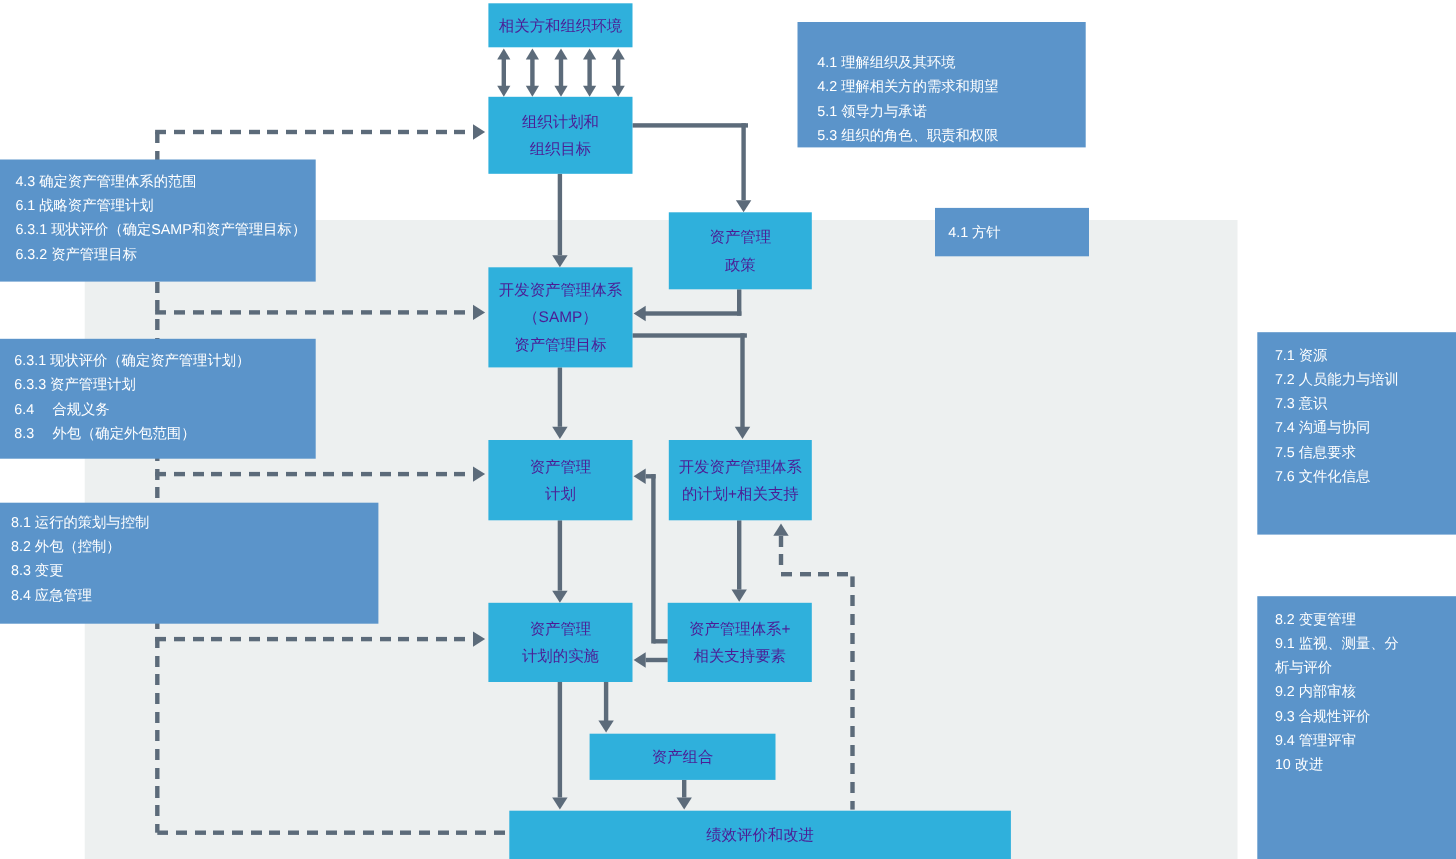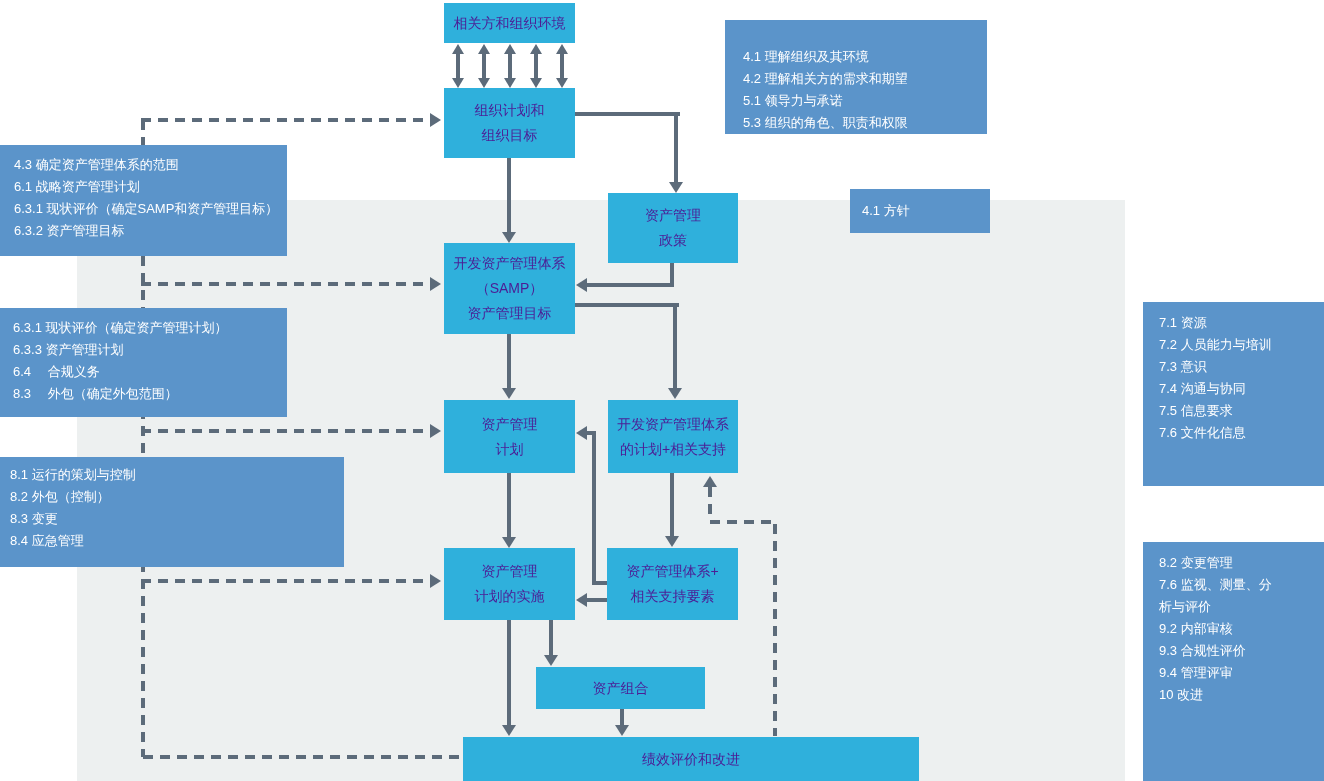--- a/index.html
+++ b/index.html
@@ -177,20 +177,20 @@
   <div class="ann" style="left:1143px;top:302px;width:181px;height:184px;padding:10px 14px 0 16px">
       <div class="ln">7.1 资源</div>
       <div class="ln">7.2 人员能力与培训</div>
       <div class="ln">7.3 意识</div>
       <div class="ln">7.4 沟通与协同</div>
       <div class="ln">7.5 信息要求</div>
       <div class="ln">7.6 文件化信息</div>
     </div>
   <div class="ann" style="left:1143px;top:542px;width:181px;height:239px;padding:10px 14px 0 16px">
       <div class="ln">8.2 变更管理</div>
-      <div class="ln">7.6 监视、测量、分
+      <div class="ln">9.1 监视、测量、分
 析与评价</div>
       <div class="ln">9.2 内部审核</div>
       <div class="ln">9.3 合规性评价</div>
       <div class="ln">9.4 管理评审</div>
       <div class="ln">10 改进</div>
     </div>
 </div>
 
 </body></html>

